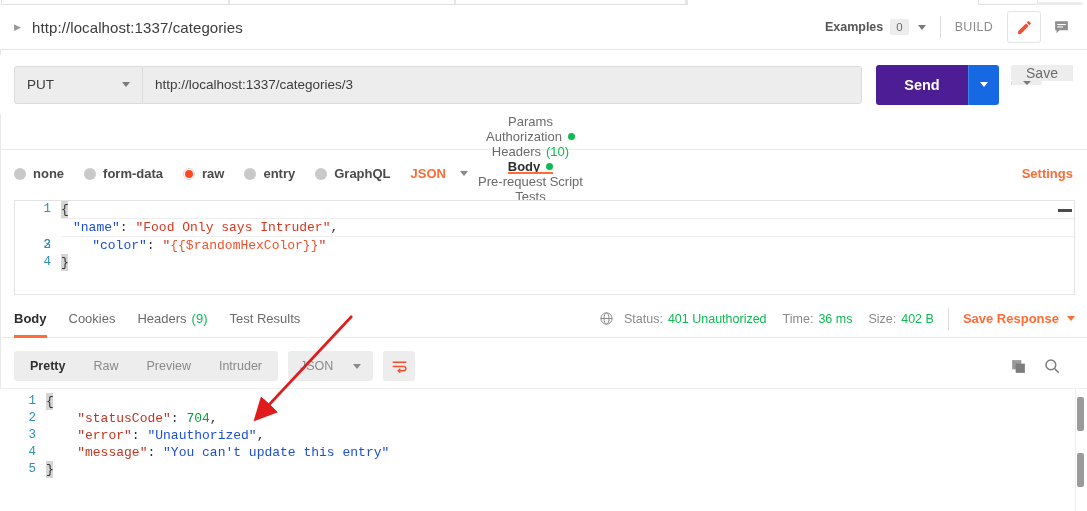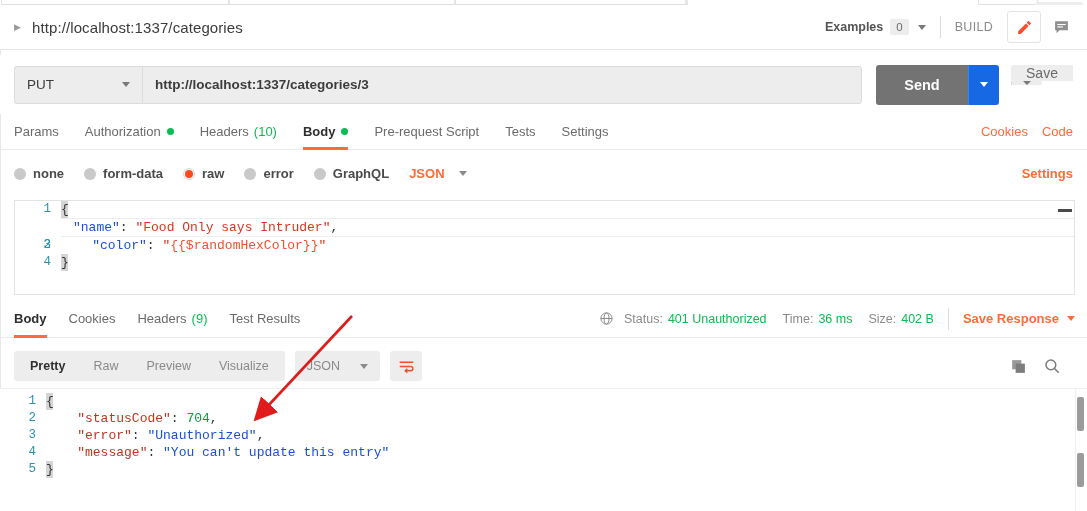--- a/index.html
+++ b/index.html
@@ -156,29 +156,28 @@
     background: #ededed;
     display: flex;
     align-items: center;
     box-sizing: border-box;
     border-radius: 0 3px 3px 0;
   }
   .url-text {
     margin-left: 12px;
     font-size: 13.5px;
     color: #3c3c3c;
-    font-weight: bold;
   }
   .send-group {
     display: flex;
     margin-left: 14px;
     height: 40px;
   }
   .send-btn {
-    background: #737373;
+    background: #4c1d95;
     color: #fff;
     font-size: 14.5px;
     font-weight: bold;
     width: 92px;
     display: flex; align-items: center; justify-content: center;
     border-radius: 3px 0 0 3px;
   }
   .send-caret-btn {
     background: #1668e3;
     width: 30px;
@@ -217,20 +216,21 @@
   
   .reqtabs {
     position: absolute;
     top: 114px; left: 0; right: 0;
     height: 36px;
     display: flex;
     align-items: center;
     padding: 0 14px;
     box-sizing: border-box;
     border-bottom: 1px solid #ebebeb;
+    flex-direction: column;
   }
   .rtab {
     position: relative;
     margin-right: 26px;
     font-size: 13px;
     color: #6b6b6b;
     display: flex;
     align-items: center;
     height: 36px;
   }
@@ -613,21 +613,21 @@
     <div class="radio-item">
       <span class="radio"></span>
       <span>form-data</span>
     </div>
     <div class="radio-item">
       <span class="radio sel"></span>
       <span>raw</span>
     </div>
     <div class="radio-item">
       <span class="radio"></span>
-      <span>error</span>
+      <span>entry</span>
     </div>
     <div class="radio-item">
       <span class="radio"></span>
       <span>GraphQL</span>
     </div>
     <div class="json-sel">
       <span>JSON</span>
       <span class="caret"></span>
     </div>
     <span class="beautify">Settings</span>
@@ -697,21 +697,21 @@
         <span class="caret"></span>
       </span>
     </div>
   </div>
 
   <div class="respview">
     <div class="segmented">
       <div class="seg active">Pretty</div>
       <div class="seg">Raw</div>
       <div class="seg">Preview</div>
-      <div class="seg">Visualize</div>
+      <div class="seg">Intruder</div>
     </div>
     <div class="dropdown-box">
       <span>JSON</span>
       <span class="caret"></span>
     </div>
     <div class="wrapbtn">
       <svg width="17" height="15" viewBox="0 0 20 16" stroke="#f0512d" stroke-width="1.8" fill="none">
         <line x1="2" y1="3" x2="18" y2="3"></line>
         <line x1="2" y1="8" x2="15" y2="8"></line>
         <path d="M15 8a2.5 2.5 0 0 1 0 5H9"></path>

